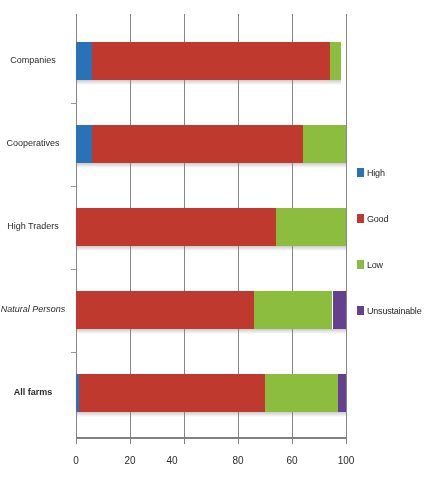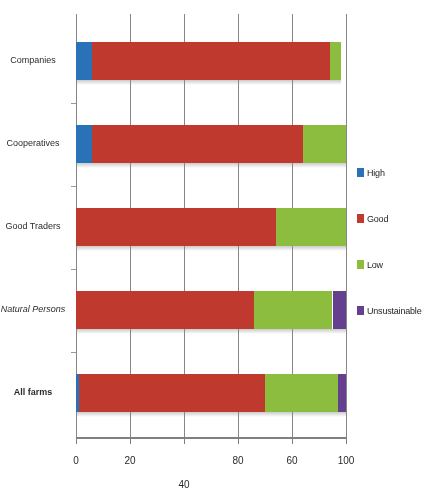--- a/index.html
+++ b/index.html
@@ -188,29 +188,29 @@
   <div id="yticks">
       <div class="ytick" style="top: 102.5px;"></div>
       <div class="ytick" style="top: 185.5px;"></div>
       <div class="ytick" style="top: 268.5px;"></div>
       <div class="ytick" style="top: 351.5px;"></div>
     </div>
 
   <div id="cat-labels">
       <div class="cat-label" style="top: 55px;">Companies</div>
       <div class="cat-label" style="top: 138px;">Cooperatives</div>
-      <div class="cat-label" style="top: 221px;">Good Traders</div>
+      <div class="cat-label" style="top: 221px;">High Traders</div>
       <div class="cat-label" style="top: 304px; font-style: italic;">Natural Persons</div>
       <div class="cat-label" style="top: 387px; font-weight: bold;">All farms</div>
     </div>
 
   <div id="xtick-labels">
       <div class="xtick-label" style="left: 76px;">0</div>
       <div class="xtick-label" style="left: 130px;">20</div>
-      <div class="xtick-label" style="left: 184px; margin-top: 24px;">40</div>
+      <div class="xtick-label" style="left: 172px;">40</div>
       <div class="xtick-label" style="left: 238px;">80</div>
       <div class="xtick-label" style="left: 292px;">60</div>
       <div class="xtick-label" style="left: 346px;">100</div>
     </div>
 
   <div class="legend" id="legend">
       <div class="legend-item" style="top: 0px;">
         <span class="legend-swatch high"></span>
         <span class="legend-label">High</span>
       </div>

